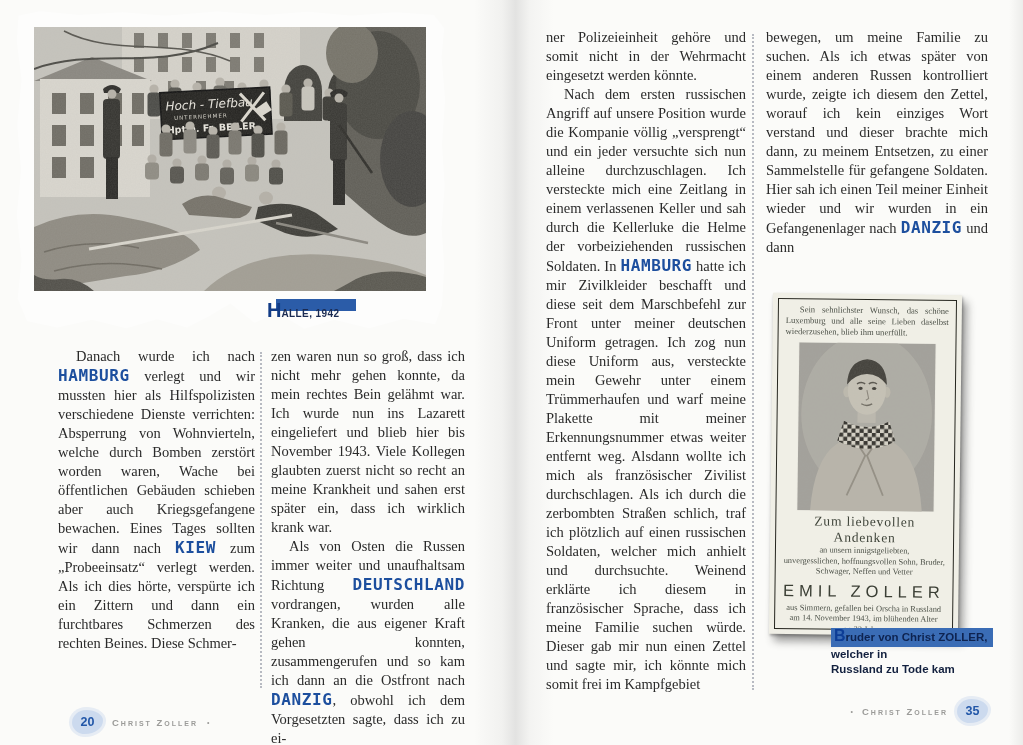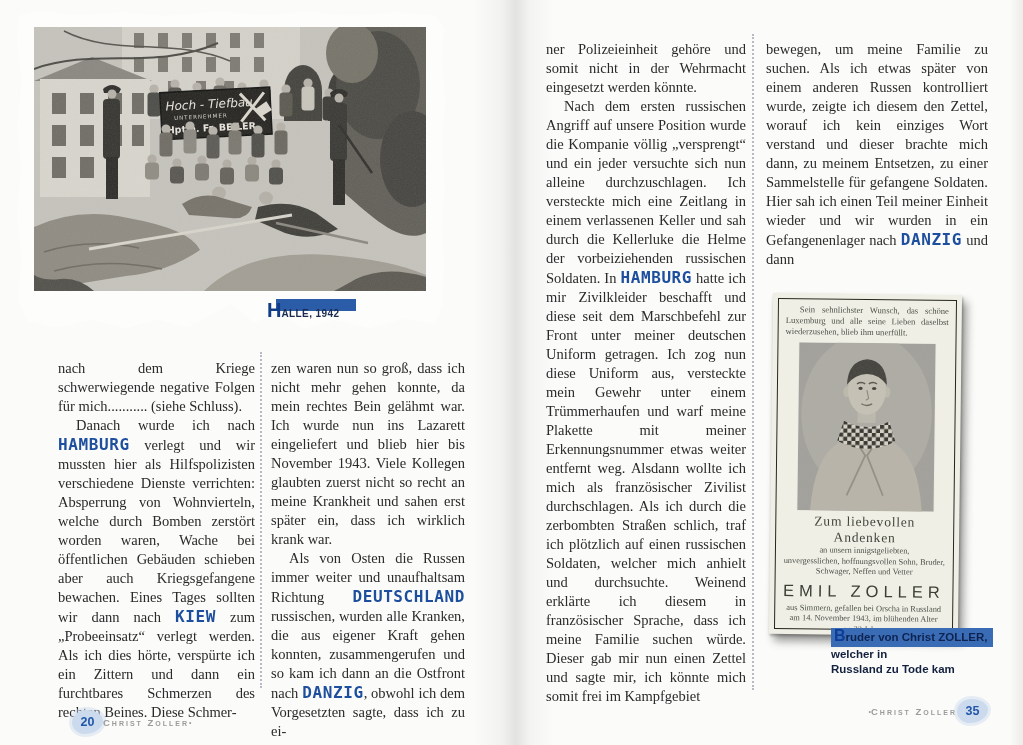--- a/index.html
+++ b/index.html
@@ -42,21 +42,21 @@
   
   .photo-caption { left:267px; top:299px; width:130px; height:24px;
     font-family:"Liberation Sans", sans-serif; font-weight:bold; }
   .photo-caption .bar { position:absolute; left:9px; top:0; width:80px; height:12px;
     background:#2b5ca8; }
   .photo-caption .txt { position:relative; z-index:1; white-space:nowrap; }
   .photo-caption .initial { font-size:20px; color:#123c86; }
   .photo-caption .rest { font-size:10px; color:#1b2b52; letter-spacing:.4px; }
 
   
-  .col { font-size:14.5px; line-height:19px; text-align:justify; color:#2a2a2a;margin-top:12px; }
+  .col { font-size:14.5px; line-height:19px; text-align:justify; color:#2a2a2a; }
   .col p { margin:0; }
   .col p.indent { text-indent:18px; }
   .place {
     font-family:"DejaVu Sans Mono", monospace;
     font-weight:bold; color:#1d4f9e; font-size:16px; letter-spacing:.6px;
   }
   .c1 { left:58px;  top:347px; width:197px; height:346px; }
   .c2 { left:271px; top:347px; width:194px; height:346px; }
   .c3 { left:546px; top:28px;  width:200px; height:670px; }
   .c4 { left:766px; top:28px;  width:222px; height:262px; }
@@ -85,21 +85,21 @@
   
   .card-caption { left:831px; top:628px; width:170px;
     font-family:"Liberation Sans", sans-serif; font-weight:bold;
     font-size:11.5px; line-height:15.5px; color:#13213f; z-index:5; }
   .card-caption .hl-line { display:inline-block; background:#3a6cb5;
     padding:0 6px 1px 3px; min-width:126px; }
   .card-caption .initial { font-size:16px; color:#0d3d96; }
   .card-caption .l1rest { color:#0e2350; }
 
   
-  .footer { display:flex; align-items:center; 
+  .footer { display:flex; align-items:center; gap:9px;
     font-family:"Liberation Sans", sans-serif; }
   .footer-left  { left:72px;  top:710px; }
   .footer-right { left:842px; top:699px; justify-content:flex-end; width:146px; }
   .page-num {
     width:31px; height:24px; display:flex; align-items:center; justify-content:center;
     background:#ccdaee; color:#2257a8; font-weight:bold; font-size:12.5px;
     border-radius:46% 54% 58% 42% / 52% 44% 56% 48%;
     box-shadow:0 0 0 3px rgba(204,218,238,0.45);
   }
   .running { font-variant:small-caps; font-size:9.5px; letter-spacing:2px;
@@ -246,27 +246,26 @@
 </figure>
 
 <div class="abs photo-caption">
   <span class="bar"></span>
   <span class="txt">
     <span class="initial">H</span><span class="rest">ALLE, 1942</span>
   </span>
 </div>
 
 <div class="abs col c1">
-    <p class=""><span>nach dem Kriege schwerwiegende negative Folgen für mich........... (siehe Schluss).</span></p>
     <p class="indent"><span>Danach wurde ich nach </span><span class="place">HAMBURG</span><span> verlegt und wir mussten hier als Hilfspolizisten verschiedene Dienste verrichten: Absperrung von Wohnvierteln, welche durch Bomben zerstört worden waren, Wache bei öffentlichen Gebäuden schieben aber auch Kriegsgefangene bewachen. Eines Tages sollten wir dann nach </span><span class="place">KIEW</span><span> zum „Probeeinsatz“ verlegt werden. Als ich dies hörte, verspürte ich ein Zittern und dann ein furchtbares Schmerzen des rechten Beines. Diese Schmer-</span></p>
   </div>
 <div class="abs divider d1"></div>
 <div class="abs col c2">
     <p class=""><span>zen waren nun so groß, dass ich nicht mehr gehen konnte, da mein rechtes Bein gelähmt war. Ich wurde nun ins Lazarett eingeliefert und blieb hier bis November 1943. Viele Kollegen glaubten zuerst nicht so recht an meine Krankheit und sahen erst später ein, dass ich wirklich krank war.</span></p>
-    <p class="indent"><span>Als von Osten die Russen immer weiter und unaufhaltsam Richtung </span><span class="place">DEUTSCHLAND</span><span> russischen, wurden alle Kranken, die aus eigener Kraft gehen konnten, zusammengerufen und so kam ich dann an die Ostfront nach </span><span class="place">DANZIG</span><span>, obwohl ich dem Vorgesetzten sagte, dass ich zu ei-</span></p>
+    <p class="indent"><span>Als von Osten die Russen immer weiter und unaufhaltsam Richtung </span><span class="place">DEUTSCHLAND</span><span> vordrangen, wurden alle Kranken, die aus eigener Kraft gehen konnten, zusammengerufen und so kam ich dann an die Ostfront nach </span><span class="place">DANZIG</span><span>, obwohl ich dem Vorgesetzten sagte, dass ich zu ei-</span></p>
   </div>
 
 <div class="abs footer footer-left">
   <span class="page-num">20</span>
   <span class="running">Christ Zoller</span>
   <span class="sep">•</span>
 </div>
 
 <div class="abs col c3">
     <p class=""><span>ner Polizeieinheit gehöre und somit nicht in der Wehrmacht eingesetzt werden könnte.</span></p>

